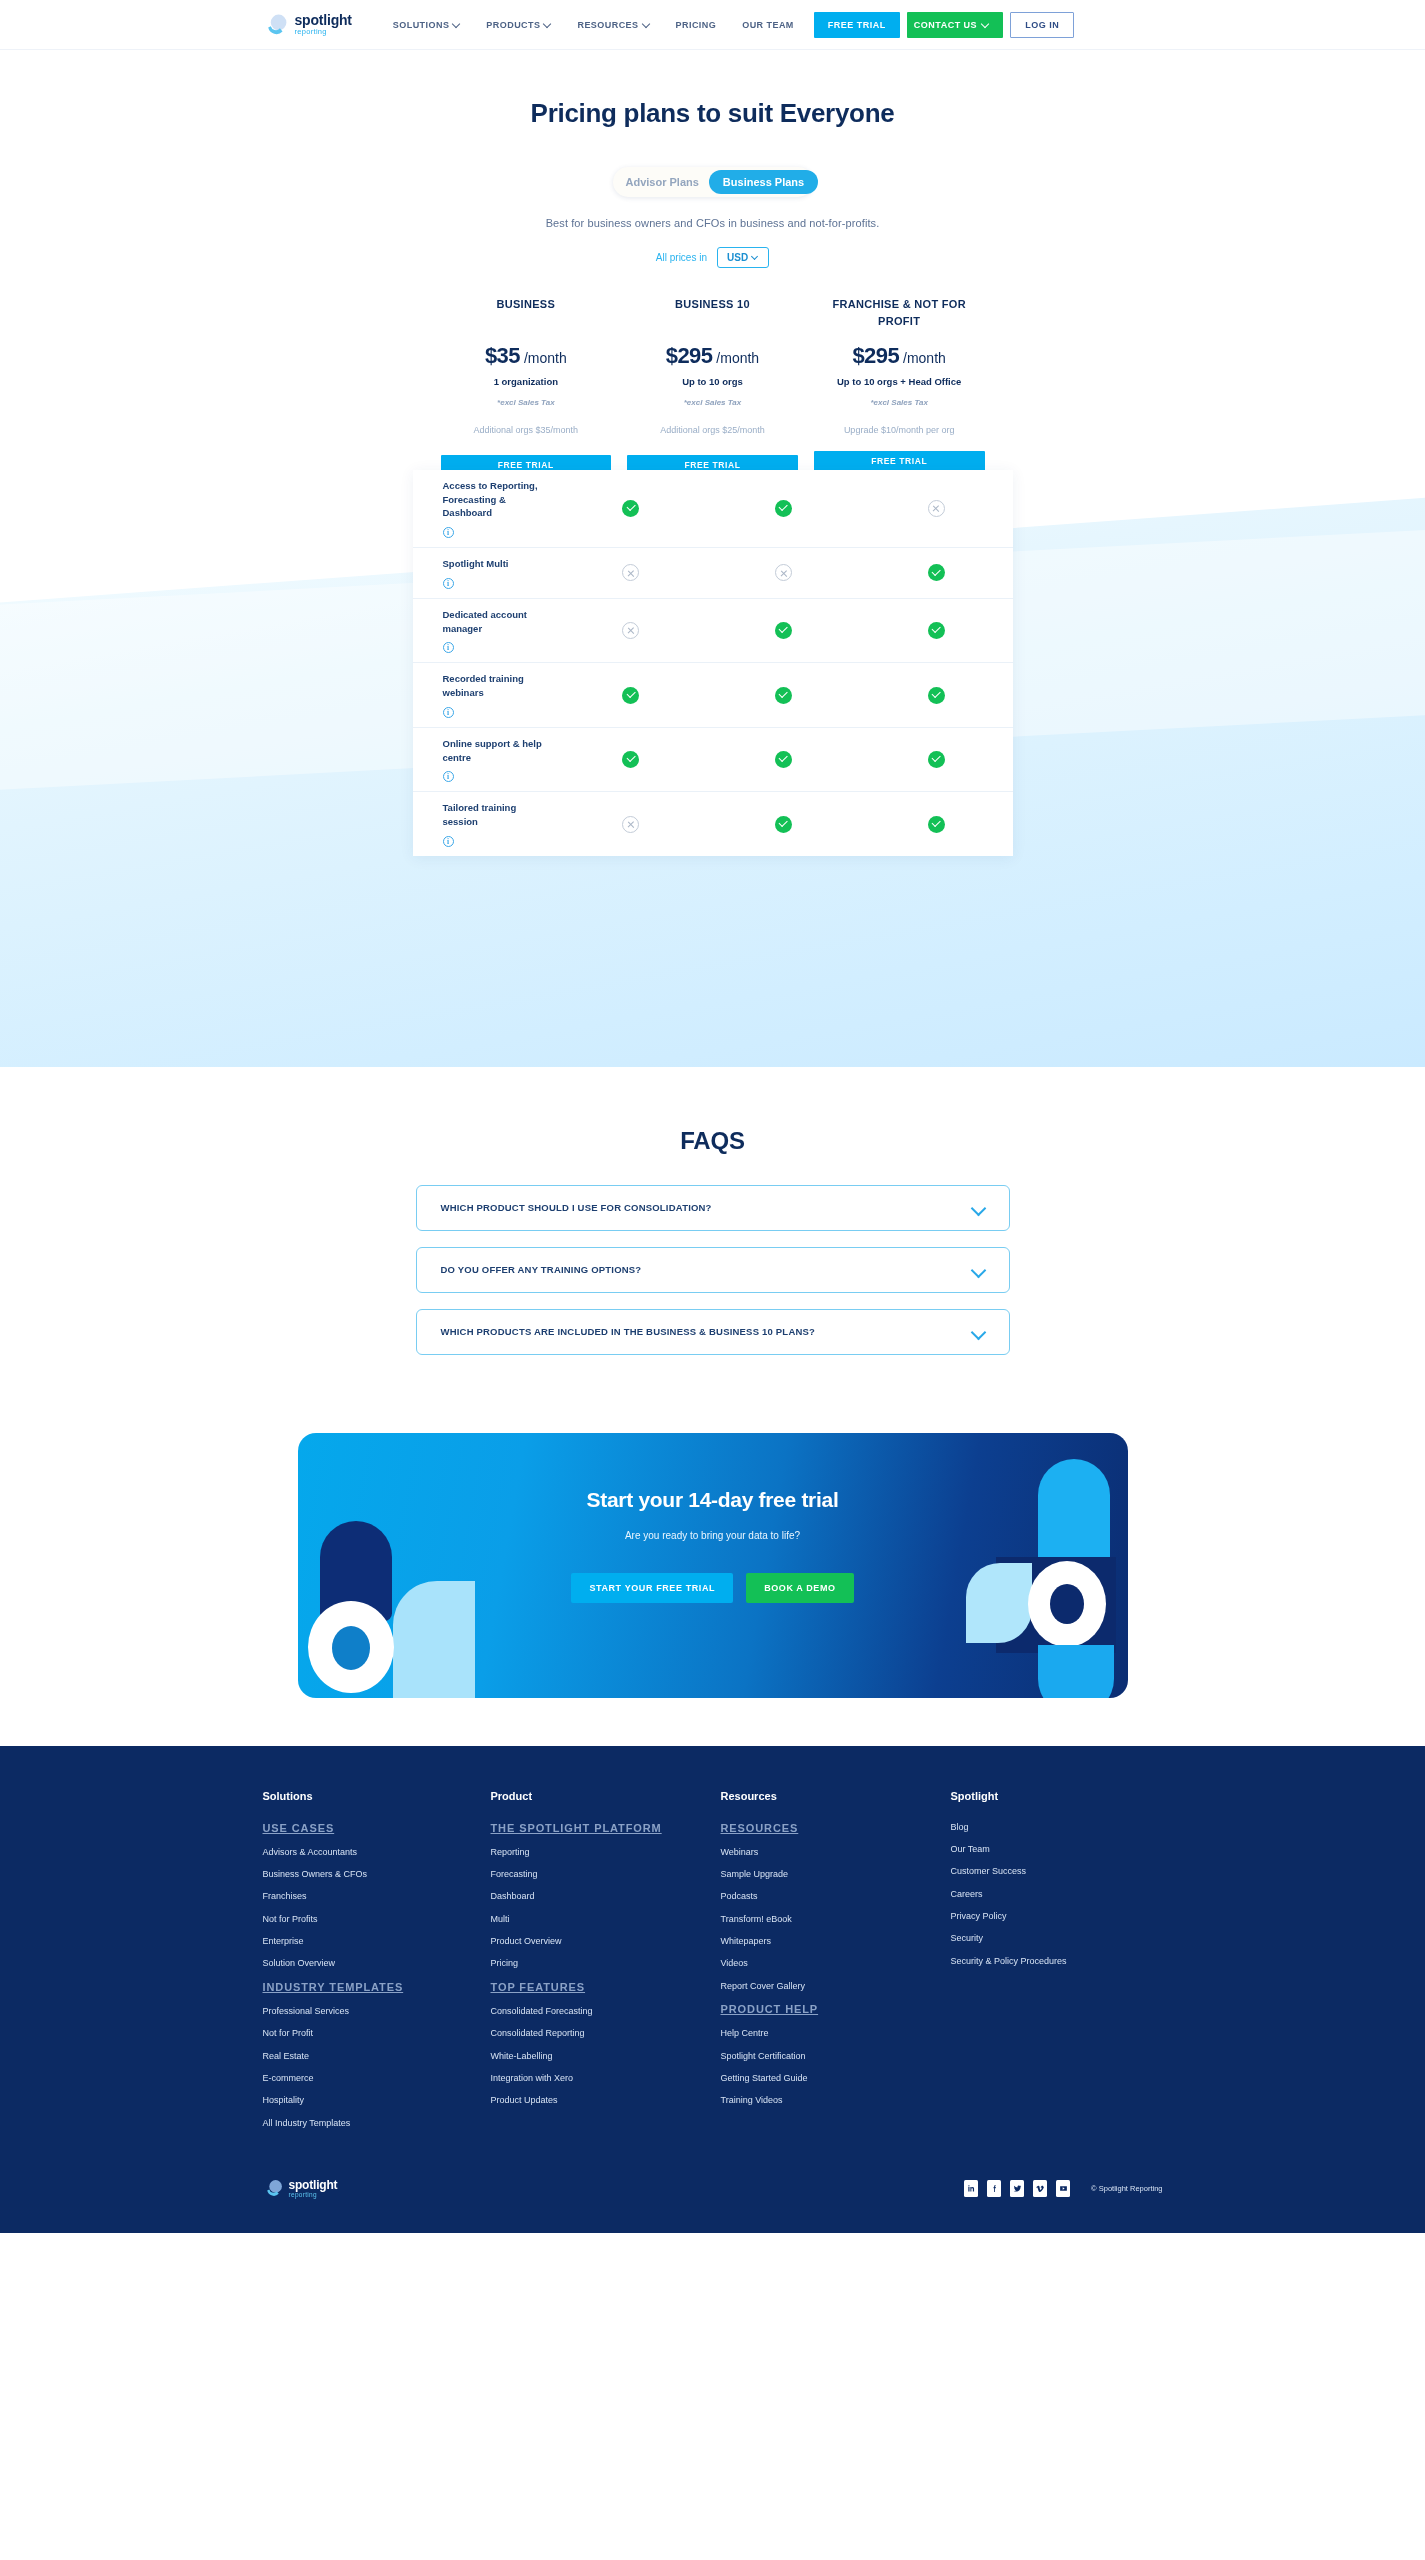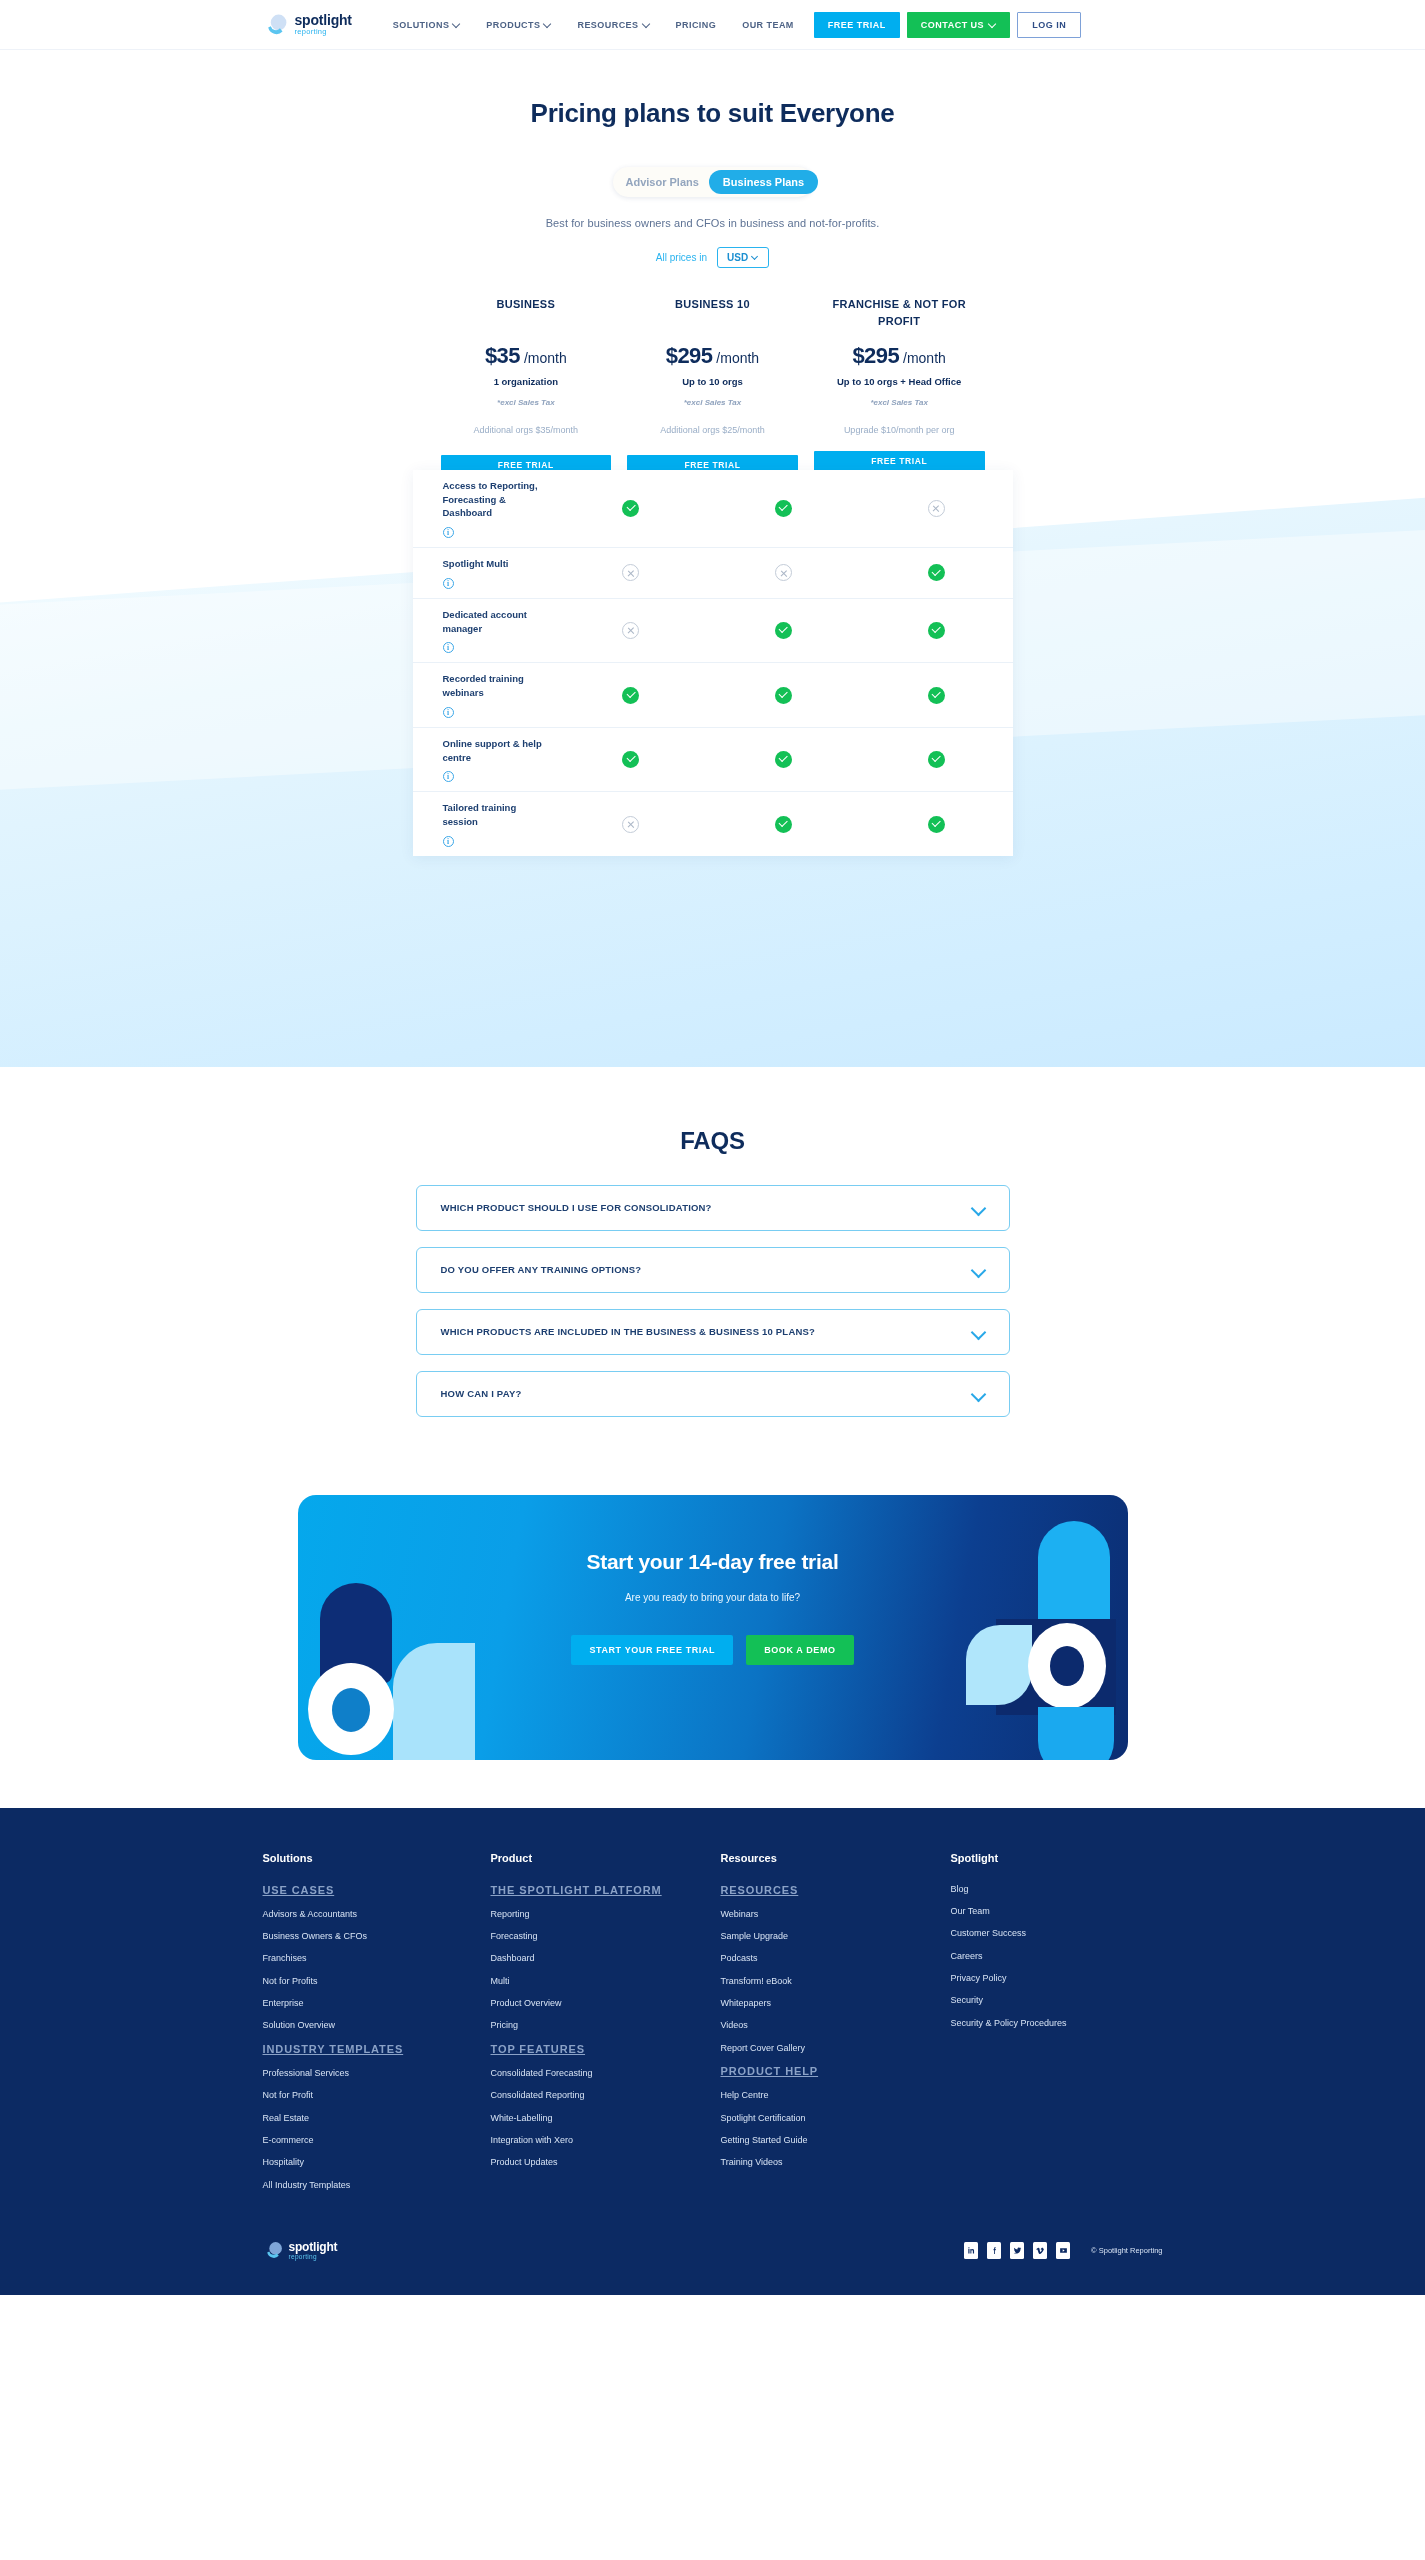--- a/index.html
+++ b/index.html
@@ -54,21 +54,21 @@
     border-right: 1.3px solid #4d6285; border-bottom: 1.3px solid #4d6285;
     transform: rotate(45deg);
   }
   .hbtn {
     font-size: 9px; font-weight: 700; letter-spacing: 0.5px;
     padding: 0 14px; height: 26px; display: flex; align-items: center;
     justify-content: center; cursor: pointer; white-space: nowrap;
     margin-left: 7px; border-radius: 1px;
   }
   .hbtn-blue { background: #00aeef; color: #fff; }
-  .hbtn-green { background: #13c056; color: #fff; gap: 5px; }
+  .hbtn-green { background: #13c056; color: #fff; gap: 5px; padding-left: 7px; }
   .hbtn-green .caret::after { border-color: #fff; }
   .hbtn-outline { background: #fff; color: #2f4d86; border: 1px solid #7ea1d8; }
 
   
   .hero {
     background: #fff;
     padding-top: 48px;
     text-align: center;
     position: relative;
     z-index: 4;
@@ -553,24 +553,20 @@
         <span class="chev-down"></span>
       </div>
       <div class="faq-item">
         <span class="faq-q">DO YOU OFFER ANY TRAINING OPTIONS?</span>
         <span class="chev-down"></span>
       </div>
       <div class="faq-item">
         <span class="faq-q">WHICH PRODUCTS ARE INCLUDED IN THE BUSINESS &amp; BUSINESS 10 PLANS?</span>
         <span class="chev-down"></span>
       </div>
-      <div class="faq-item">
-        <span class="faq-q">HOW CAN I PAY?</span>
-        <span class="chev-down"></span>
-      </div>
     </div>
 </div>
 
 <div class="cta-zone">
   <div class="cta">
     <div class="cta-shape s-navy-dome"></div>
     <div class="cta-shape s-lightblue-quarter"></div>
     <div class="cta-shape s-white-ring"></div>
     <div class="cta-shape s-white-ring-hole"></div>
     <div class="cta-shape s-r-blue-top"></div>

